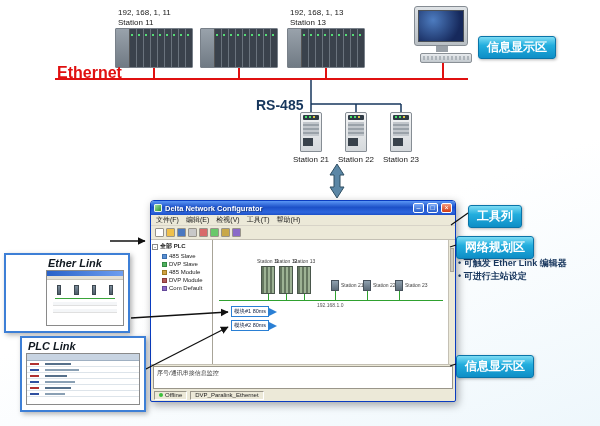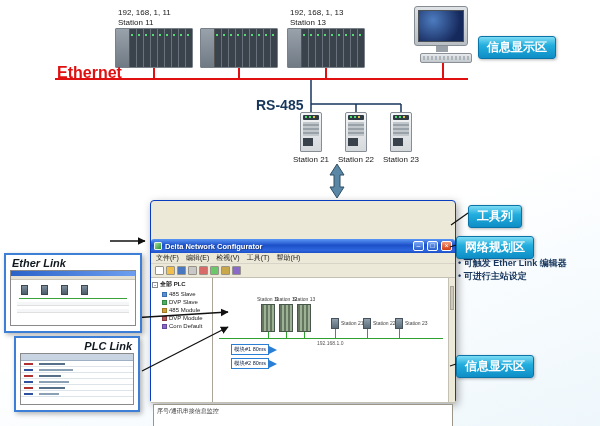--- a/index.html
+++ b/index.html
@@ -43,21 +43,21 @@
 
   
   .overlay { position:absolute; inset:0; z-index:5; pointer-events:none; }
 
   
   .win { position:absolute; left:150px; top:200px; width:306px; height:202px; z-index:1;
          background:#ece9d8; border:1px solid #0a3cc0; border-radius:4px 4px 2px 2px;
          box-shadow:2px 3px 8px rgba(0,0,0,.35); }
   .titlebar { height:14px; display:flex; align-items:center; gap:3px; padding:0 3px;
          background:linear-gradient(180deg,#5a96f5 0%, #1c50c8 45%, #2e66dd 80%, #1c50c8 100%);
-         border-radius:3px 3px 0 0;margin-top:38px; }
+         border-radius:3px 3px 0 0; }
   .app-icon { width:8px; height:8px; flex:0 0 auto; border-radius:1px;
          background:linear-gradient(135deg,#9fe09f,#2e8f2e); border:1px solid #e8f4e8; }
   .title-text { flex:1; color:#fff; font-size:7.5px; font-weight:bold; white-space:nowrap; overflow:hidden;
          text-shadow:1px 1px 1px rgba(0,0,0,.4); }
   .win-btn { width:11px; height:10px; flex:0 0 auto; border:1px solid #fff; border-radius:2px;
          background:linear-gradient(180deg,#78a7f7,#2a5fc9); color:#fff; font-size:7px; line-height:8px; text-align:center; }
   .win-btn.close { background:linear-gradient(180deg,#f59a7c,#d03a12); }
   .menubar { height:11px; display:flex; align-items:center; gap:7px; padding:0 5px;
          font-size:7px; color:#1a1a1a; border-bottom:1px solid #d8d4c8; }
   .toolbar { height:14px; display:flex; align-items:center; gap:2px; padding:0 4px; border-bottom:1px solid #c4c0b4; }
@@ -267,38 +267,38 @@
         <span class="dot"></span>
         <span>Offline</span>
       </div>
       <div class="scell">
         <span>DVP_Paralink_Ethernet</span>
       </div>
     </div>
   </div>
 
 
-  <div class="link-box" style="left:4px; top:253px; width:138px; height:80px;">
+  <div class="link-box" style="left:4px; top:253px; width:126px; height:80px;padding-left:36px;">
     <div class="link-title">Ether Link</div>
     <div class="mini" style="height:56px;">
       <div class="mtitle"></div>
       <div class="mmenu"></div>
       <div class="mini-devrow">
           <i></i>
           <i></i>
           <i></i>
           <i></i>
         </div>
       <div class="mini-line"></div>
       <div class="mini-row"></div>
       <div class="mini-row"></div>
     </div>
   </div>
 
-  <div class="link-box" style="left:14px; top:336px; width:126px; height:76px;text-align:right;">
+  <div class="link-box" style="left:20px; top:336px; width:126px; height:76px;">
     <div class="link-title">PLC Link</div>
     <div class="mini" style="height:52px;">
       <div class="mt-head"></div>
       <div class="mt-row">
           <i style="left:3px;width:9px;background:#b03030"></i>
           <i style="left:18px;width:26px;background:#56708a"></i>
         </div>
       <div class="mt-row">
           <i style="left:3px;width:9px;background:#3050a0"></i>
           <i style="left:18px;width:34px;background:#8aa0b4"></i>

